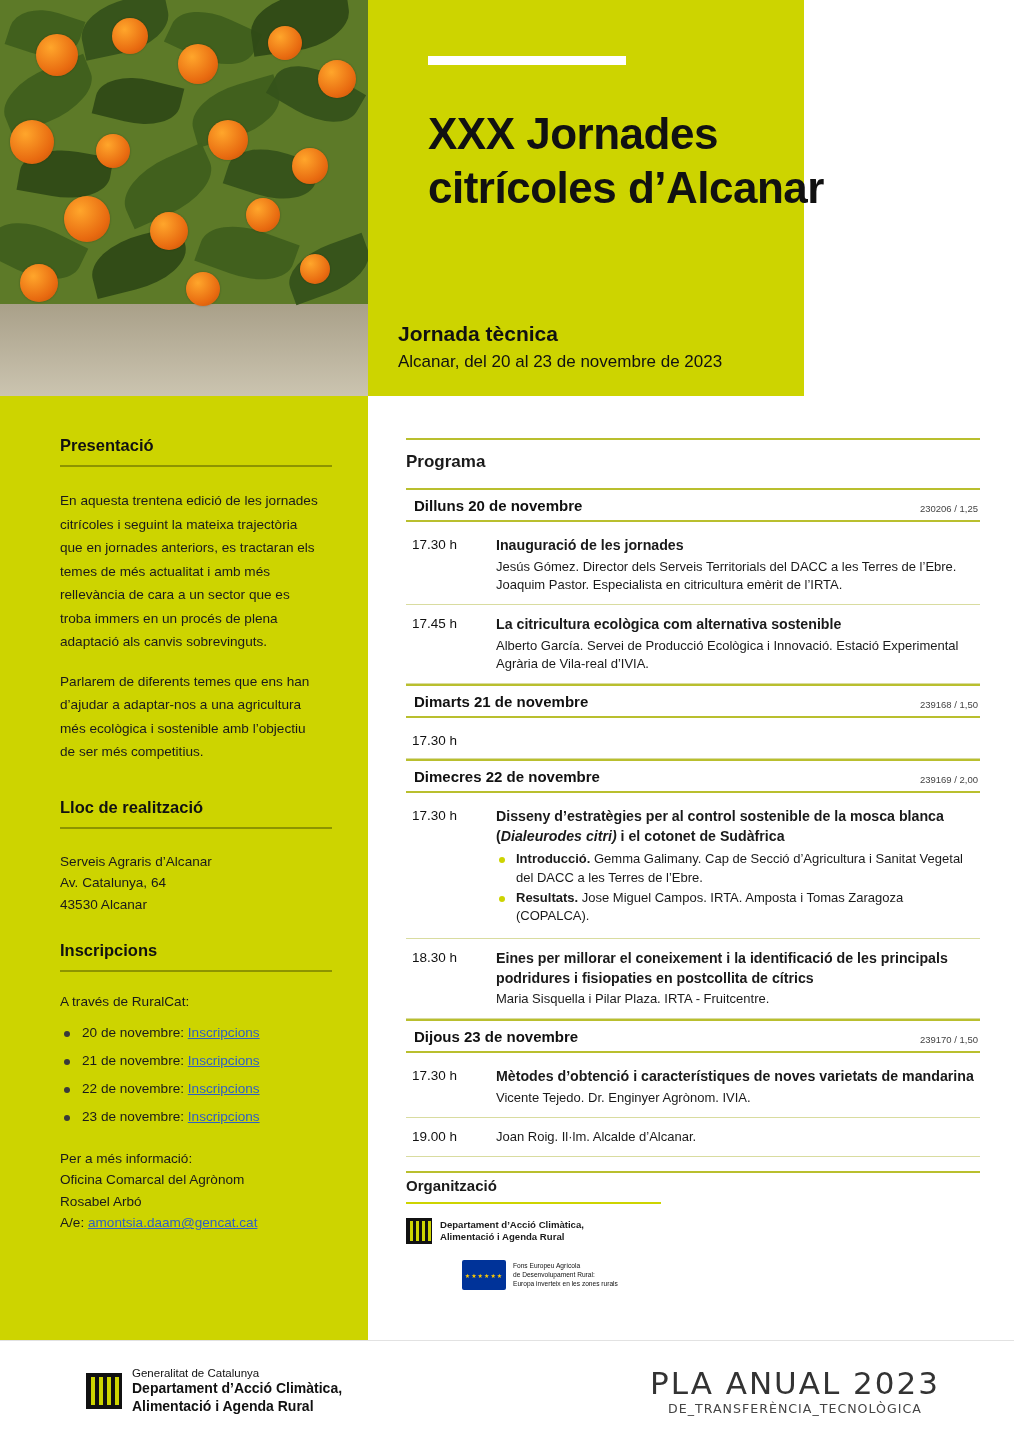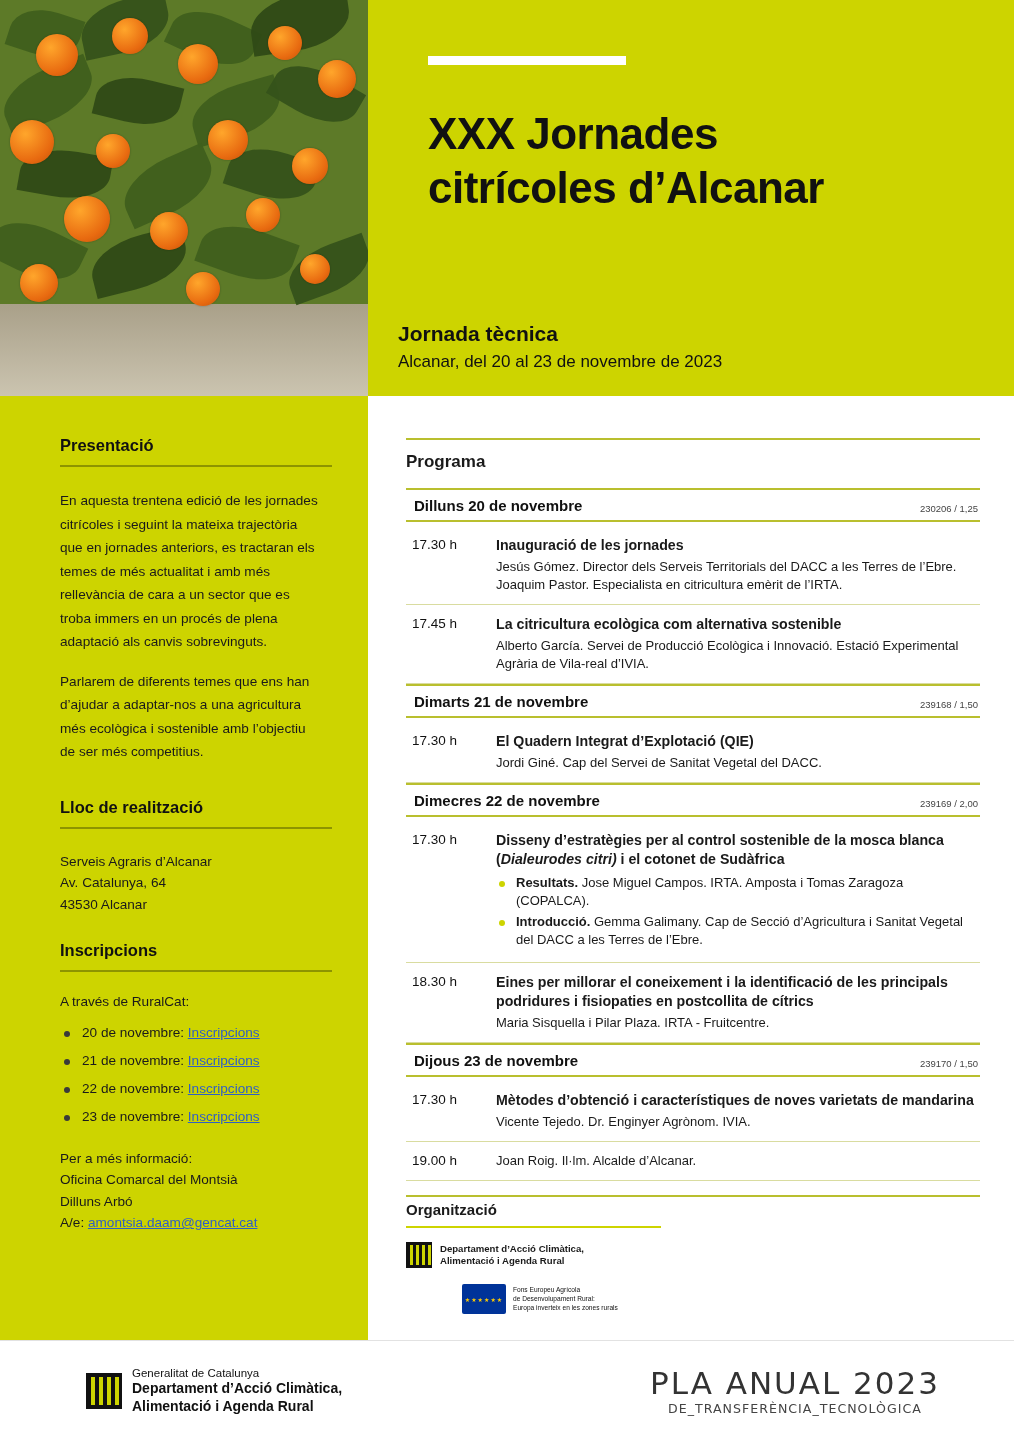--- a/index.html
+++ b/index.html
@@ -9,21 +9,21 @@
     font-family: "Liberation Sans", sans-serif;
     background: #ffffff;
     color: #1a1a1a;
     position: relative;
     overflow: hidden;
   }
   .poster { position: relative; width: 1014px; height: 1440px; }
 
   
   .top-band {
-    position: absolute; left:0; top:0; width:1014px; height:396px;
+    position: absolute; left:0; top:0; width:804px; height:396px;
     background: #cdd400;
   }
   .photo {
     position:absolute; left:0; top:0; width:368px; height:396px;
     overflow:hidden;
     background: linear-gradient(#6f8f2d, #4c6b22);
   }
   .photo .sky { position:absolute; inset:0; background:#5d7a28; }
   .photo .ground {
     position:absolute; left:0; bottom:0; width:100%; height:92px;
@@ -258,22 +258,22 @@
         <span>22 de novembre:</span>
         <a class="insc-link" href="#">Inscripcions</a>
       </li>
       <li>
         <span>23 de novembre:</span>
         <a class="insc-link" href="#">Inscripcions</a>
       </li>
     </ul>
 
     <p class="lc-addr">Per a més informació:</p>
-    <p class="lc-addr">Oficina Comarcal del Montsià</p>
-    <p class="lc-addr">Dilluns Arbó</p>
+    <p class="lc-addr">Oficina Comarcal del Agrònom</p>
+    <p class="lc-addr">Rosabel Arbó</p>
     <p class="lc-addr">
       <span>A/e:</span>
       <a class="mail-link" href="#">amontsia.daam@gencat.cat</a>
     </p>
   </div>
 
   <div class="right-col">
     <div class="prog-rule-top"></div>
     <h2 class="prog-title">Programa</h2>
 
@@ -296,40 +296,36 @@
         <p class="sess-desc">Alberto García. Servei de Producció Ecològica i Innovació. Estació Experimental Agrària de Vila-real d’IVIA.</p>
       </div>
     </div>
 
     <div class="day-head">
       <span class="day-name">Dimarts 21 de novembre</span>
       <span class="day-code">239168 / 1,50</span>
     </div>
     <div class="sess">
       <div class="sess-time">17.30 h</div>
-      <div class="sess-body">
-        <p class="sess-title">El Quadern Integrat d’Explotació (QIE)</p>
-        <p class="sess-desc">Jordi Giné. Cap del Servei de Sanitat Vegetal del DACC.</p>
-      </div>
     </div>
 
     <div class="day-head">
       <span class="day-name">Dimecres 22 de novembre</span>
       <span class="day-code">239169 / 2,00</span>
     </div>
     <div class="sess">
       <div class="sess-time">17.30 h</div>
       <div class="sess-body">
         <p class="sess-title">Disseny d’estratègies per al control sostenible de la mosca blanca (<em>Dialeurodes citri)</em> i el cotonet de Sudàfrica</p>
         <ul class="bullets">
           <li>
-            <b>Resultats.</b><span> Jose Miguel Campos. IRTA. Amposta i Tomas Zaragoza (COPALCA).</span>
+            <b>Introducció.</b><span> Gemma Galimany. Cap de Secció d’Agricultura i Sanitat Vegetal del DACC a les Terres de l’Ebre.</span>
           </li>
           <li>
-            <b>Introducció.</b><span> Gemma Galimany. Cap de Secció d’Agricultura i Sanitat Vegetal del DACC a les Terres de l’Ebre.</span>
+            <b>Resultats.</b><span> Jose Miguel Campos. IRTA. Amposta i Tomas Zaragoza (COPALCA).</span>
           </li>
         </ul>
       </div>
     </div>
     <div class="sess">
       <div class="sess-time">18.30 h</div>
       <div class="sess-body">
         <p class="sess-title">Eines per millorar el coneixement i la identificació de les principals podridures i fisiopaties en postcollita de cítrics</p>
         <p class="sess-desc">Maria Sisquella i Pilar Plaza. IRTA - Fruitcentre.</p>
       </div>

